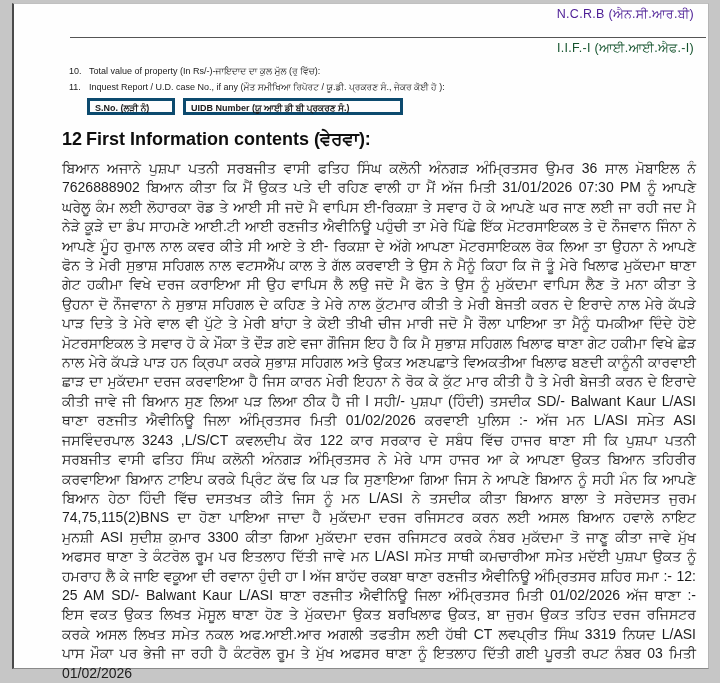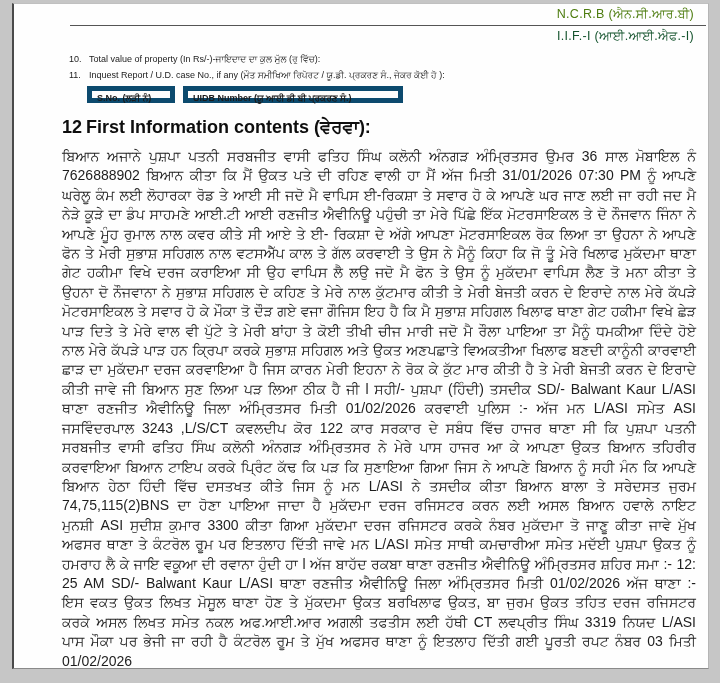--- a/index.html
+++ b/index.html
@@ -13,37 +13,37 @@
   .page {
     position:absolute; left:12px; top:3px; right:11px; bottom:14px;
     background:#fefefe;
     border-left:2px solid #4a4a4a;
     border-bottom:1px solid #8a8a8a;
     border-right:1px solid #b5b5b5;
     border-top:1px solid #c0c0c0;
     box-sizing:border-box;
   }
   .hdr-line1 {
-    text-align:right; padding:3px 14px 2px 0;
-    font-size:12.5px; letter-spacing:0.3px; color:#4d7c0f;
+    text-align:right; padding:3px 14px 14px 0;
+    font-size:12.5px; letter-spacing:0.3px; color:#4c1d95;
   }
   .hdr-rule {
     border-top:1.5px solid #555;
     margin:1px 2px 0 56px; height:0;
   }
   .hdr-line2 {
     text-align:right; padding:3px 14px 0 0;
     font-size:12.5px; letter-spacing:0.3px; color:#14532d;
   }
   .form-items { margin:8px 0 0 55px; }
   .form-item { font-size:9px; font-weight:normal; line-height:15.5px; color:#1b1b1b; }
   .form-item .num { display:inline-block; width:20px; }
   .boxes-row { display:flex; gap:8px; margin:3px 0 0 73px; }
   .field-box {
-    border:5px solid #0c4a6e; box-sizing:border-box;
+    border:3px solid #0c4a6e; box-sizing:border-box;
     font-size:9px; font-weight:bold; color:#1b1b1b;
     padding:2px 5px 2px 5px; height:17px; white-space:nowrap;
     background:#fdfdfd;
   }
   .field-box.sno { width:88px; }
   .field-box.uidb { width:220px; }
   .sec12-heading {
     margin:14px 0 0 48px;
     font-size:18px; font-weight:bold; color:#0e0e0e;
   }
@@ -84,22 +84,22 @@
 
   <div class="fir-text">
       <div class="fir-line">ਬਿਆਨ ਅਜਾਨੇ ਪੁਸ਼ਪਾ ਪਤਨੀ ਸਰਬਜੀਤ ਵਾਸੀ ਫਤਿਹ ਸਿੰਘ ਕਲੋਨੀ ਅੰਨਗੜ ਅੰਮ੍ਰਿਤਸਰ ਉਮਰ 36 ਸਾਲ ਮੋਬਾਇਲ ਨੰ</div>
       <div class="fir-line">7626888902 ਬਿਆਨ ਕੀਤਾ ਕਿ ਮੈਂ ਉਕਤ ਪਤੇ ਦੀ ਰਹਿਣ ਵਾਲੀ ਹਾ ਮੈਂ ਅੱਜ ਮਿਤੀ 31/01/2026 07:30 PM ਨੂੰ ਆਪਣੇ</div>
       <div class="fir-line">ਘਰੇਲੂ ਕੰਮ ਲਈ ਲੋਹਾਰਕਾ ਰੋਡ ਤੇ ਆਈ ਸੀ ਜਦੋ ਮੈ ਵਾਪਿਸ ਈ-ਰਿਕਸ਼ਾ ਤੇ ਸਵਾਰ ਹੋ ਕੇ ਆਪਣੇ ਘਰ ਜਾਣ ਲਈ ਜਾ ਰਹੀ ਜਦ ਮੈ</div>
       <div class="fir-line">ਨੇੜੇ ਕੂੜੇ ਦਾ ਡੰਪ ਸਾਹਮਣੇ ਆਈ.ਟੀ ਆਈ ਰਣਜੀਤ ਐਵੀਨਿਊ ਪਹੁੰਚੀ ਤਾ ਮੇਰੇ ਪਿੱਛੇ ਇੱਕ ਮੋਟਰਸਾਇਕਲ ਤੇ ਦੋ ਨੌਜਵਾਨ ਜਿੰਨਾ ਨੇ</div>
       <div class="fir-line">ਆਪਣੇ ਮੂੰਹ ਰੁਮਾਲ ਨਾਲ ਕਵਰ ਕੀਤੇ ਸੀ ਆਏ ਤੇ ਈ- ਰਿਕਸ਼ਾ ਦੇ ਅੱਗੇ ਆਪਣਾ ਮੋਟਰਸਾਇਕਲ ਰੋਕ ਲਿਆ ਤਾ ਉਹਨਾ ਨੇ ਆਪਣੇ</div>
       <div class="fir-line">ਫੋਨ ਤੇ ਮੇਰੀ ਸੁਭਾਸ਼ ਸਹਿਗਲ ਨਾਲ ਵਟਸਐੱਪ ਕਾਲ ਤੇ ਗੱਲ ਕਰਵਾਈ ਤੇ ਉਸ ਨੇ ਮੈਨੂੰ ਕਿਹਾ ਕਿ ਜੋ ਤੂੰ ਮੇਰੇ ਖਿਲਾਫ ਮੁਕੱਦਮਾ ਥਾਣਾ</div>
       <div class="fir-line">ਗੇਟ ਹਕੀਮਾ ਵਿਖੇ ਦਰਜ ਕਰਾਇਆ ਸੀ ਉਹ ਵਾਪਿਸ ਲੈ ਲਉ ਜਦੋ ਮੈ ਫੋਨ ਤੇ ਉਸ ਨੂੰ ਮੁਕੱਦਮਾ ਵਾਪਿਸ ਲੈਣ ਤੋ ਮਨਾ ਕੀਤਾ ਤੇ</div>
       <div class="fir-line">ਉਹਨਾ ਦੋ ਨੌਜਵਾਨਾ ਨੇ ਸੁਭਾਸ਼ ਸਹਿਗਲ ਦੇ ਕਹਿਣ ਤੇ ਮੇਰੇ ਨਾਲ ਕੁੱਟਮਾਰ ਕੀਤੀ ਤੇ ਮੇਰੀ ਬੇਜਤੀ ਕਰਨ ਦੇ ਇਰਾਦੇ ਨਾਲ ਮੇਰੇ ਕੱਪੜੇ</div>
+      <div class="fir-line">ਪਾੜ ਦਿਤੇ ਤੇ ਮੇਰੇ ਵਾਲ ਵੀ ਪੁੱਟੇ ਤੇ ਮੇਰੀ ਬਾਂਹਾ ਤੇ ਕੋਈ ਤੀਖੀ ਚੀਜ ਮਾਰੀ ਜਦੋ ਮੈ ਰੌਲਾ ਪਾਇਆ ਤਾ ਮੈਨੂੰ ਧਮਕੀਆ ਦਿੰਦੇ ਹੋਏ</div>
       <div class="fir-line">ਮੋਟਰਸਾਇਕਲ ਤੇ ਸਵਾਰ ਹੋ ਕੇ ਮੌਕਾ ਤੋ ਦੌੜ ਗਏ ਵਜਾ ਗੌਜਿਸ ਇਹ ਹੈ ਕਿ ਮੈ ਸੁਭਾਸ਼ ਸਹਿਗਲ ਖਿਲਾਫ ਥਾਣਾ ਗੇਟ ਹਕੀਮਾ ਵਿਖੇ ਛੇੜ</div>
-      <div class="fir-line">ਪਾੜ ਦਿਤੇ ਤੇ ਮੇਰੇ ਵਾਲ ਵੀ ਪੁੱਟੇ ਤੇ ਮੇਰੀ ਬਾਂਹਾ ਤੇ ਕੋਈ ਤੀਖੀ ਚੀਜ ਮਾਰੀ ਜਦੋ ਮੈ ਰੌਲਾ ਪਾਇਆ ਤਾ ਮੈਨੂੰ ਧਮਕੀਆ ਦਿੰਦੇ ਹੋਏ</div>
       <div class="fir-line">ਨਾਲ ਮੇਰੇ ਕੱਪੜੇ ਪਾੜ ਹਨ ਕ੍ਰਿਪਾ ਕਰਕੇ ਸੁਭਾਸ਼ ਸਹਿਗਲ ਅਤੇ ਉਕਤ ਅਣਪਛਾਤੇ ਵਿਅਕਤੀਆ ਖਿਲਾਫ ਬਣਦੀ ਕਾਨੂੰਨੀ ਕਾਰਵਾਈ</div>
       <div class="fir-line">ਛਾੜ ਦਾ ਮੁਕੱਦਮਾ ਦਰਜ ਕਰਵਾਇਆ ਹੈ ਜਿਸ ਕਾਰਨ ਮੇਰੀ ਇਹਨਾ ਨੇ ਰੋਕ ਕੇ ਕੁੱਟ ਮਾਰ ਕੀਤੀ ਹੈ ਤੇ ਮੇਰੀ ਬੇਜਤੀ ਕਰਨ ਦੇ ਇਰਾਦੇ</div>
       <div class="fir-line">ਕੀਤੀ ਜਾਵੇ ਜੀ ਬਿਆਨ ਸੁਣ ਲਿਆ ਪੜ ਲਿਆ ਠੀਕ ਹੈ ਜੀ l ਸਹੀ/- ਪੁਸ਼ਪਾ (ਹਿੰਦੀ) ਤਸਦੀਕ SD/- Balwant Kaur L/ASI</div>
       <div class="fir-line">ਥਾਣਾ ਰਣਜੀਤ ਐਵੀਨਿਊ ਜਿਲਾ ਅੰਮ੍ਰਿਤਸਰ ਮਿਤੀ 01/02/2026 ਕਰਵਾਈ ਪੁਲਿਸ :- ਅੱਜ ਮਨ L/ASI ਸਮੇਤ ASI</div>
       <div class="fir-line">ਜਸਵਿੰਦਰਪਾਲ 3243 ,L/S/CT ਕਵਲਦੀਪ ਕੋਰ 122 ਕਾਰ ਸਰਕਾਰ ਦੇ ਸਬੰਧ ਵਿੱਚ ਹਾਜਰ ਥਾਣਾ ਸੀ ਕਿ ਪੁਸ਼ਪਾ ਪਤਨੀ</div>
       <div class="fir-line">ਸਰਬਜੀਤ ਵਾਸੀ ਫਤਿਹ ਸਿੰਘ ਕਲੋਨੀ ਅੰਨਗੜ ਅੰਮ੍ਰਿਤਸਰ ਨੇ ਮੇਰੇ ਪਾਸ ਹਾਜਰ ਆ ਕੇ ਆਪਣਾ ਉਕਤ ਬਿਆਨ ਤਹਿਰੀਰ</div>
       <div class="fir-line">ਕਰਵਾਇਆ ਬਿਆਨ ਟਾਇਪ ਕਰਕੇ ਪ੍ਰਿੰਟ ਕੱਢ ਕਿ ਪੜ ਕਿ ਸੁਣਾਇਆ ਗਿਆ ਜਿਸ ਨੇ ਆਪਣੇ ਬਿਆਨ ਨੂੰ ਸਹੀ ਮੰਨ ਕਿ ਆਪਣੇ</div>
       <div class="fir-line">ਬਿਆਨ ਹੇਠਾ ਹਿੰਦੀ ਵਿੱਚ ਦਸਤਖਤ ਕੀਤੇ ਜਿਸ ਨੂੰ ਮਨ L/ASI ਨੇ ਤਸਦੀਕ ਕੀਤਾ ਬਿਆਨ ਬਾਲਾ ਤੇ ਸਰੇਦਸਤ ਜੁਰਮ</div>
       <div class="fir-line">74,75,115(2)BNS ਦਾ ਹੋਣਾ ਪਾਇਆ ਜਾਦਾ ਹੈ ਮੁਕੱਦਮਾ ਦਰਜ  ਰਜਿਸਟਰ ਕਰਨ ਲਈ ਅਸਲ ਬਿਆਨ ਹਵਾਲੇ ਨਾਇਟ</div>
       <div class="fir-line">ਮੁਨਸ਼ੀ ASI ਸੁਦੀਸ਼ ਕੁਮਾਰ 3300 ਕੀਤਾ ਗਿਆ ਮੁਕੱਦਮਾ  ਦਰਜ ਰਜਿਸਟਰ ਕਰਕੇ ਨੰਬਰ ਮੁਕੱਦਮਾ ਤੋ ਜਾਣੂ ਕੀਤਾ ਜਾਵੇ ਮੁੱਖ</div>

